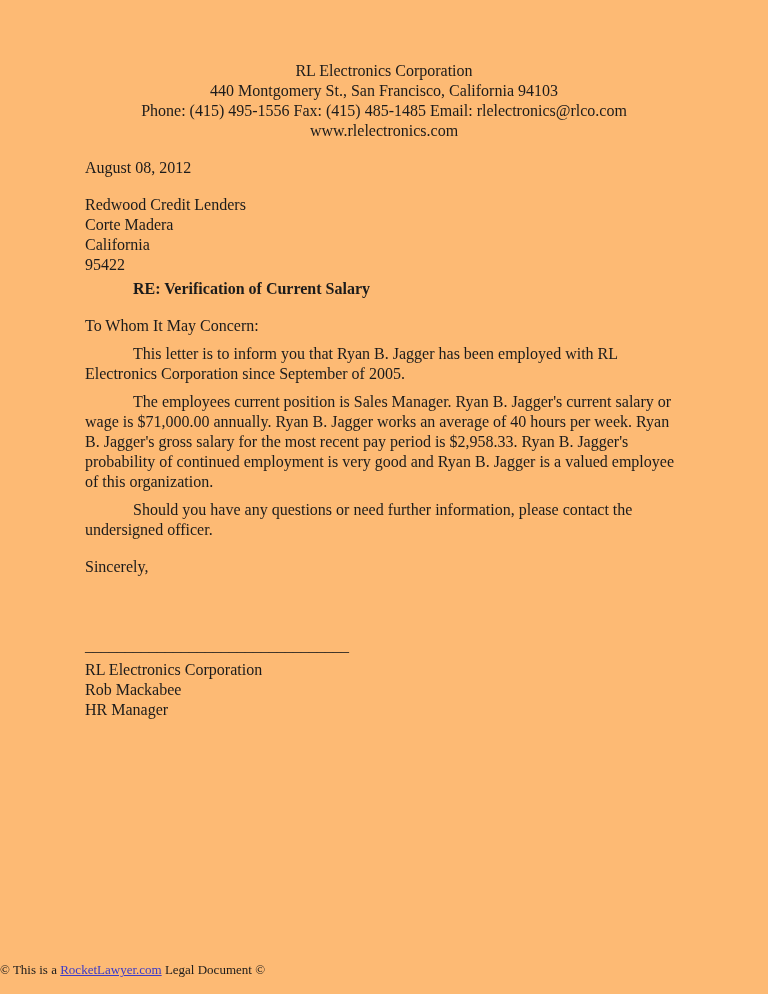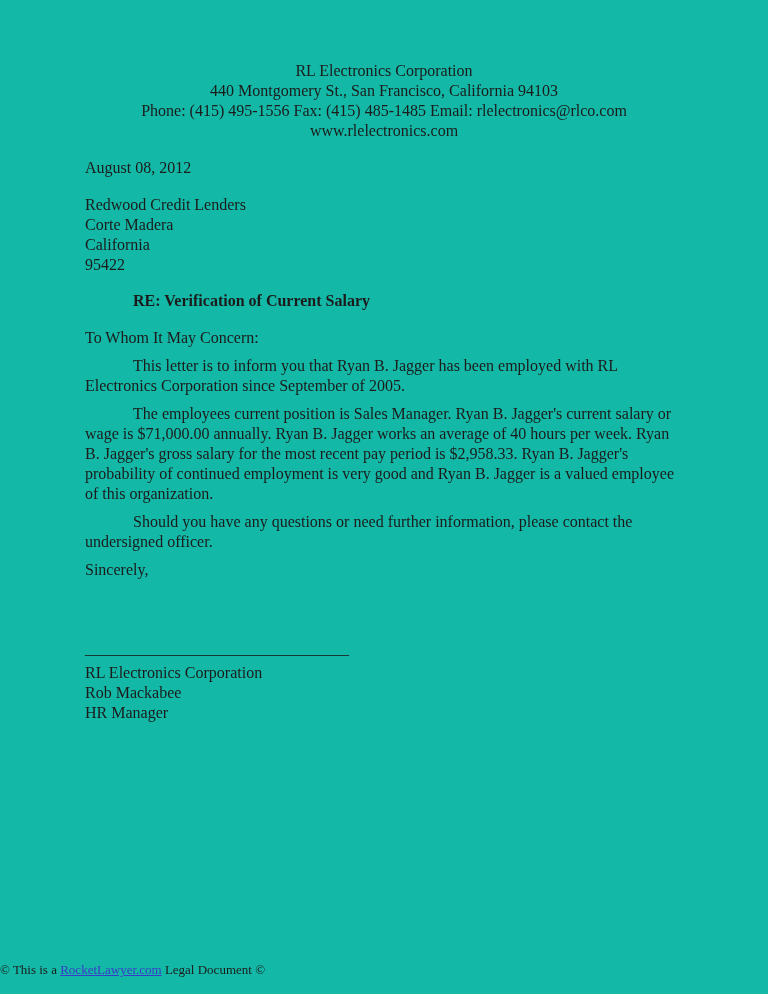--- a/index.html
+++ b/index.html
@@ -13,48 +13,48 @@
     overflow: hidden;
     font-family: "Liberation Serif", "DejaVu Serif", serif;
     font-size: 16px;
     line-height: 20px;
     color: #1b1b1b;
   }
   .page {
     position: relative;
     width: 768px;
     height: 994px;
-    background: #14b8a6;
+    background: #fdba74;
   }
   .content {
     padding: 61px 85px 0 85px;
   }
   .letterhead {
     text-align: center;
   }
   .date-line {
     margin-top: 17px;
   }
   .recipient {
     margin-top: 17px;
   }
   .subject-line {
-    margin-top: 16px;
+    margin-top: 4px;
     font-weight: bold;
     text-indent: 48px;
   }
   .salutation {
     margin-top: 17px;
   }
   .body-paragraph {
     margin-top: 8px;
     text-indent: 48px;
   }
   .closing {
-    margin-top: 8px;
+    margin-top: 17px;
   }
   .signature-block {
     margin-top: 59px;
   }
   .signature-line {
     letter-spacing: 0;
     white-space: nowrap;
     font-style: italic;
   }
   .signature-company {

